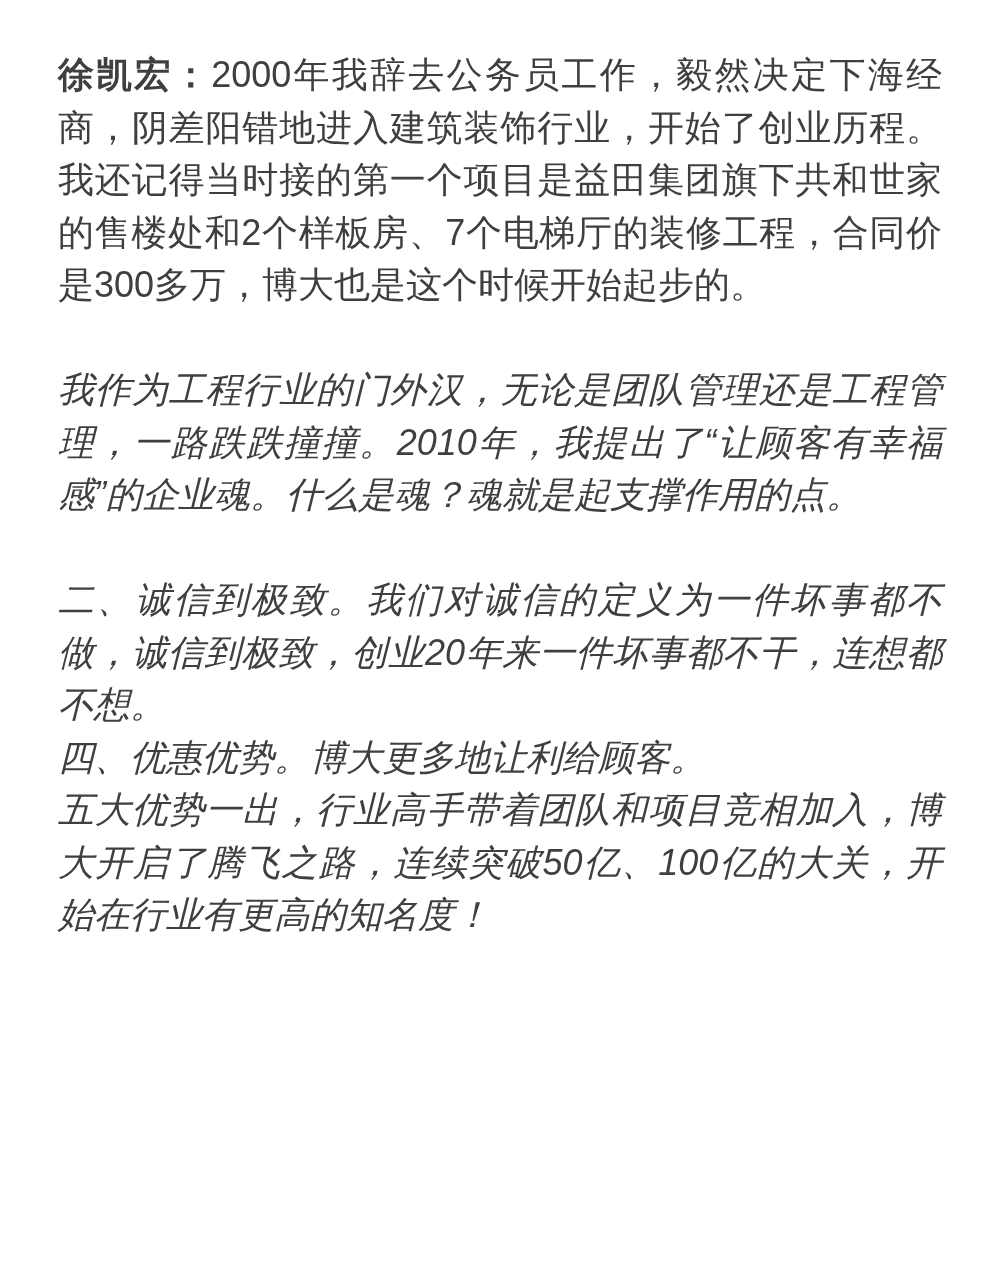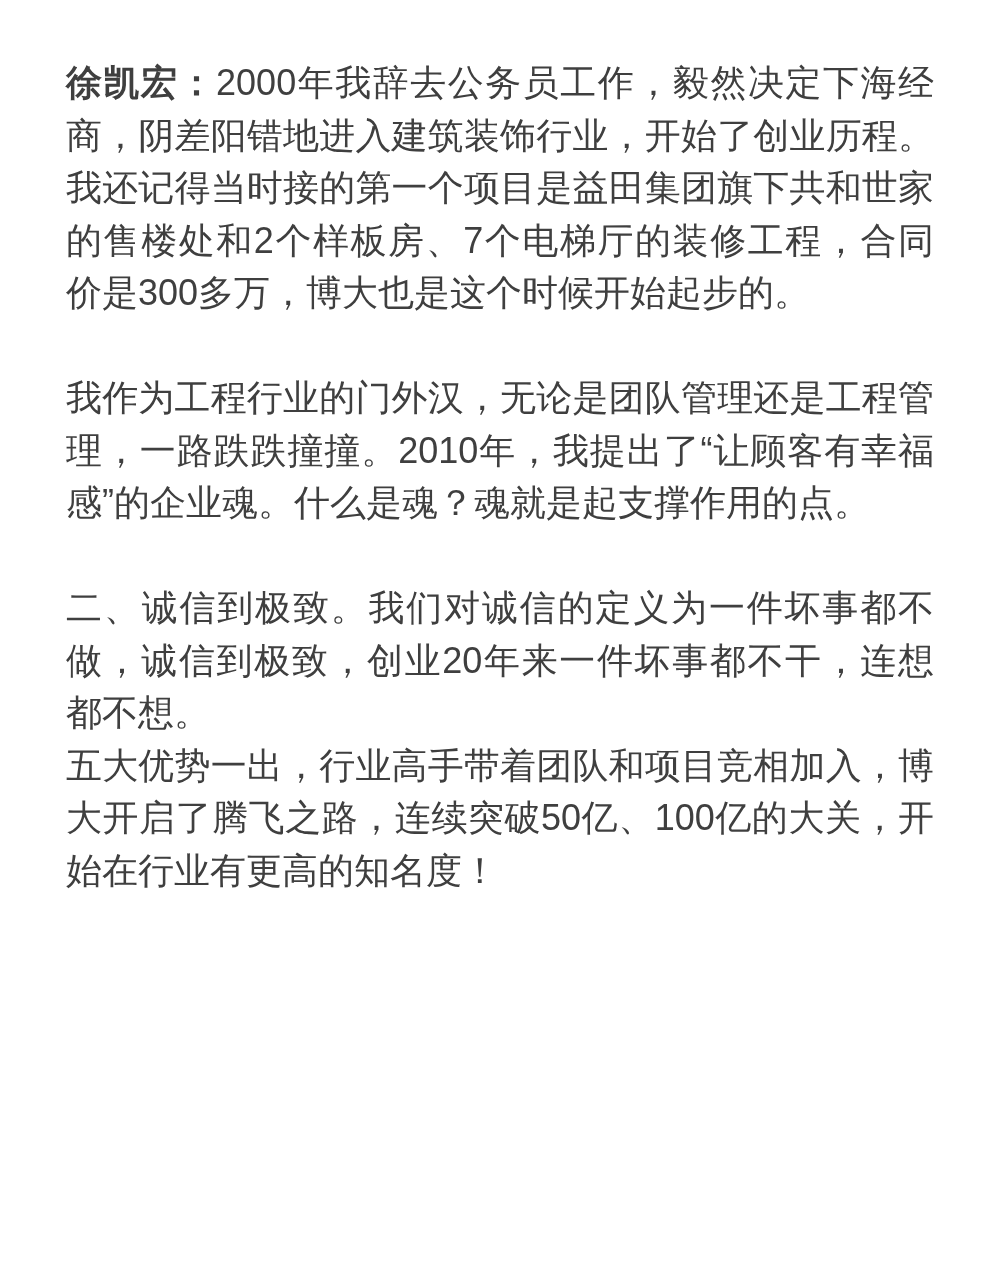--- a/index.html
+++ b/index.html
@@ -17,24 +17,25 @@
   }
   .article {
     padding: 41px 50px 30px 50px;
     font-size: 36px;
     line-height: 52.5px;
     text-align: justify;
     letter-spacing: 0;
     word-break: break-all;
   }
   .para {
-    margin: 16px;
+    margin: 8px;
   }
   .para + .para {
     margin-top: 52.5px;
+    font-style: italic;
   }
   .speaker {
     font-weight: bold;
   }
   .adv-line {
     margin: 0;
   }
 </style>
 </head>
 <body>
@@ -43,17 +44,18 @@
   <div class="article">
 
     <p class="para">
       <span class="speaker">徐凯宏：</span><span>2000年我辞去公务员工作，毅然决定下海经商，阴差阳错地进入建筑装饰行业，开始了创业历程。我还记得当时接的第一个项目是益田集团旗下共和世家的售楼处和2个样板房、7个电梯厅的装修工程，合同价是300多万，博大也是这个时候开始起步的。</span>
     </p>
 
     <p class="para">我作为工程行业的门外汉，无论是团队管理还是工程管理，一路跌跌撞撞。2010年，我提出了“让顾客有幸福感”的企业魂。什么是魂？魂就是起支撑作用的点。</p>
 
     <div class="para">
       <div class="adv-line">二、诚信到极致。我们对诚信的定义为一件坏事都不做，诚信到极致，创业20年来一件坏事都不干，连想都不想。</div>
+      <div class="adv-line">四、优惠优势。博大更多地让利给顾客。</div>
       <div class="adv-line">五大优势一出，行业高手带着团队和项目竞相加入，博大开启了腾飞之路，连续突破50亿、100亿的大关，开始在行业有更高的知名度！</div>
     </div>
 
   </div>
 </div>
 
 </body></html>

